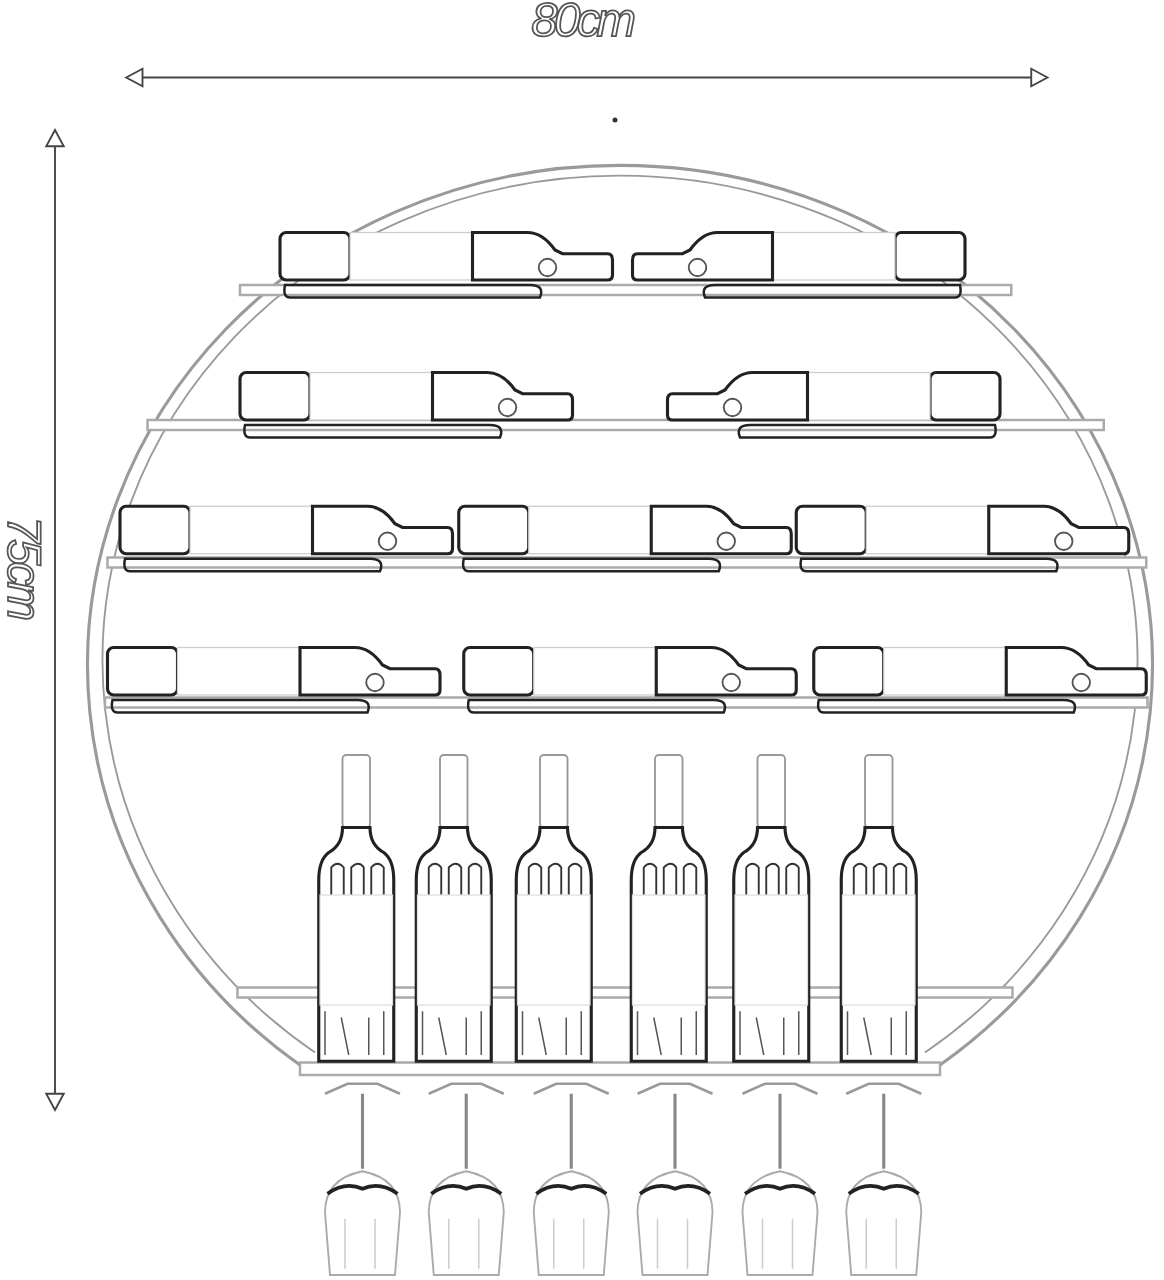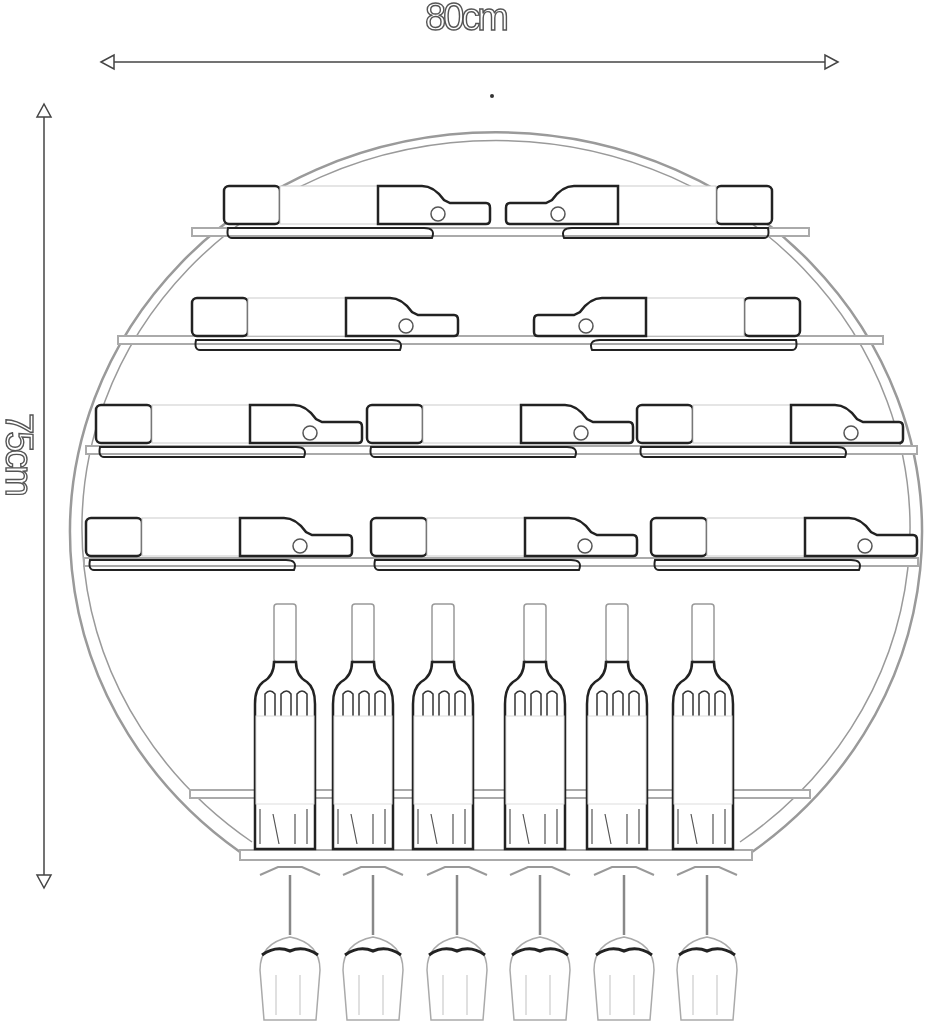--- a/index.html
+++ b/index.html
@@ -1,18 +1,18 @@
 <!DOCTYPE html>
 <html><head>
   <meta charset="utf-8">
   <style>
     html, body { margin: 0; padding: 0; background: #ffffff; }
     body { width: 931px; height: 1024px; position: relative; overflow: hidden;
            font-family: "Liberation Sans", sans-serif; }
-    #stage { position: absolute; left: 0; top: 0; width: 931px; height: 1024px; }
+    #stage { position: absolute; left: 0; top: 0; width: 931px; height: 1024px; font-style: italic; }
     .dim-label-h { position: absolute; left: 0; width: 931px; top: -4px; text-align: center;
                    font-size: 38px; letter-spacing: -3px; color: #fff;
                    -webkit-text-stroke: 1.4px #555; font-family: "Liberation Sans", sans-serif; }
     .dim-label-v { position: absolute; left: -42px; top: 432px; width: 120px; text-align: center;
                    font-size: 38px; letter-spacing: -3px; color: #fff;
                    -webkit-text-stroke: 1.4px #555; transform: rotate(90deg);
                    font-family: "Liberation Sans", sans-serif; }
   </style>
 </head>
 <body>

